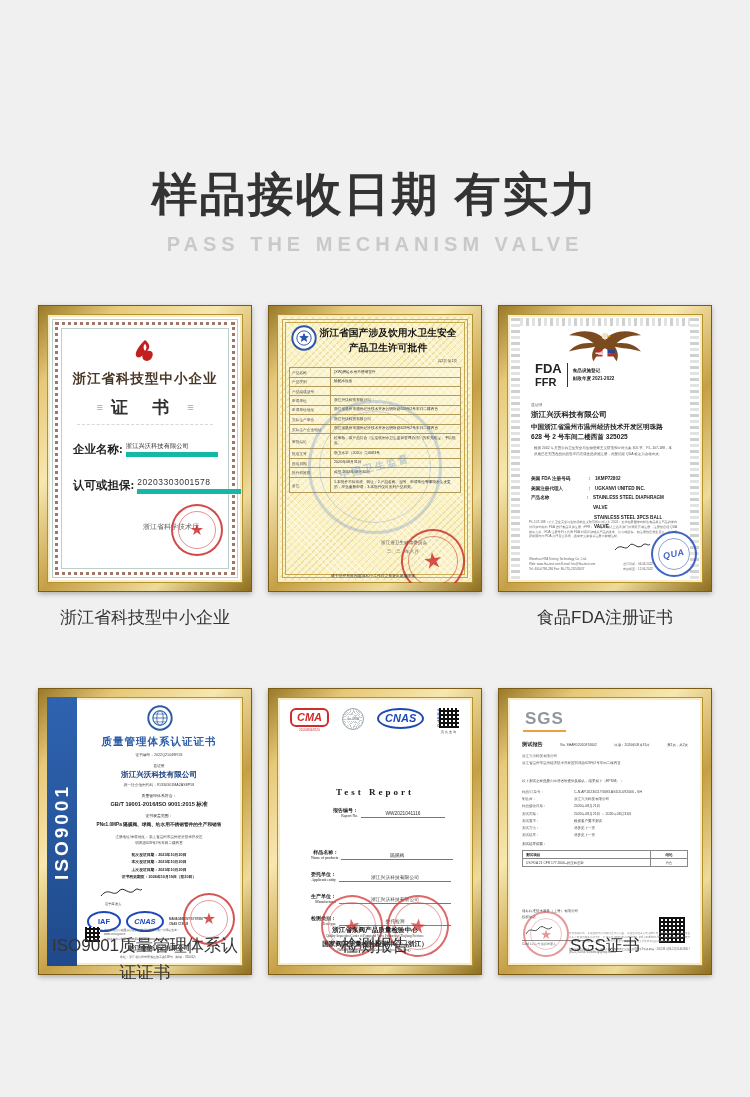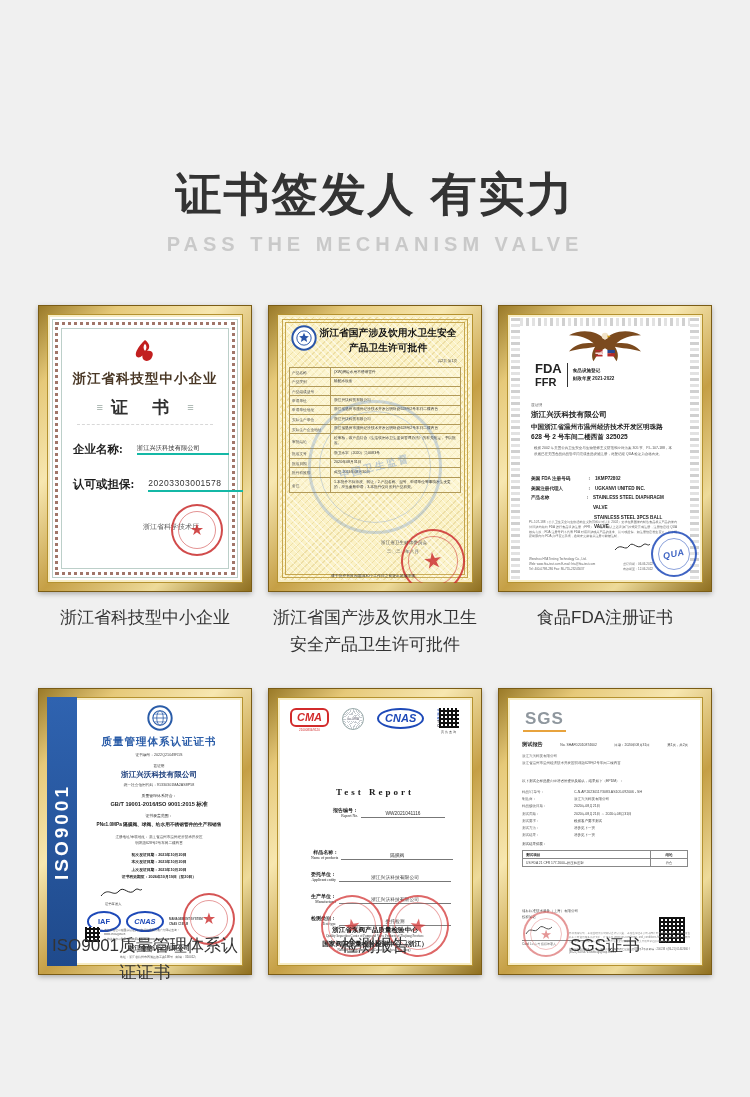--- a/index.html
+++ b/index.html
@@ -40,21 +40,21 @@
   .sme-b3{position:absolute;inset:14px;border:1px solid #bccfc9;}
   .sme-logo{position:absolute;top:24px;left:50%;transform:translateX(-50%);}
   .sme-title{position:absolute;top:56px;left:0;width:100%;text-align:center;font-size:13.5px;font-weight:bold;color:#4a3826;letter-spacing:1px;}
   .sme-book{position:absolute;top:82px;left:0;width:100%;text-align:center;}
   .sme-book .deco{color:#9aa8a2;font-size:11px;vertical-align:2px;margin:0 8px;}
   .sme-book .bk{font-size:17px;font-weight:bold;color:#2f2f2f;letter-spacing:10px;}
   .sme-rule{position:absolute;top:110px;left:30px;right:30px;border-top:1px dashed #d8d8d8;}
   .sme-field{position:absolute;left:26px;display:flex;align-items:center;}
   .sme-f1{top:128px}.sme-f2{top:163px}
   .sme-flabel{font-size:11.5px;font-weight:bold;color:#1c1c1c;white-space:nowrap;}
-  .sme-fvalue{border-bottom:2px solid #14b8a6;margin-left:14px;color:#333;}
+  .sme-fvalue{border-bottom:5px solid #14b8a6;margin-left:3px;color:#333;}
   .fv1{font-size:6.3px;width:92px;line-height:1.35;padding-bottom:1px;}
   .fv2{font-size:8.5px;width:104px;letter-spacing:.5px;padding-bottom:2px;}
   .sme-issuer{position:absolute;top:208px;right:44px;font-size:7px;color:#555;}
   .sme-stamp{top:190px;right:20px;width:48px;height:48px;color:rgba(201,44,44,.85);}
   .sme-stamp .star{font-size:16px;}
 
   
   .water-inner{background-color:#fbf2c6;background-image:
      repeating-linear-gradient(45deg, rgba(255,255,255,.55) 0 1px, transparent 1px 5px),
      repeating-linear-gradient(-45deg, rgba(226,206,138,.55) 0 1px, transparent 1px 5px);}
@@ -191,21 +191,21 @@
   .sgs-stamp{bottom:9px;left:16px;width:42px;height:42px;color:rgba(208,66,66,.55);}
   .sgs-stamp .star{font-size:13px;}
   .sgs-fine{position:absolute;bottom:22px;left:62px;right:13px;font-size:2.6px;color:#888;line-height:1.5;text-align:justify;}
   .sgs-foot{position:absolute;bottom:12px;left:62px;right:13px;font-size:2.6px;color:#666;}
 </style>
 </head>
 <body>
 
 <div class="page">
 
-  <div class="h-title">证书签发人 有实力</div>
+  <div class="h-title">样品接收日期 有实力</div>
   <div class="h-sub">PASS THE MECHANISM VALVE</div>
 
   <div class="frame p1">
     <div class="inner">
       <div class="sme-b1"></div>
       <div class="sme-b2"></div>
       <div class="sme-b3"></div>
       <svg class="sme-logo" width="26" height="26" viewBox="0 0 40 40">
         <path d="M20 3 C27 8 29 15 23 20 C30 18 35 23 30 31 C25 38 15 36 16 27 C10 33 3 29 7 20 C11 12 15 8 20 3 Z" fill="#c21f1f"></path>
         <path d="M20 9 C23 12 23 17 20 20 C17 17 17 12 20 9 Z" fill="#fff"></path>
@@ -297,21 +297,20 @@
           <span class="wmtx">中国卫生监督</span>
         </div>
       <div class="water-issuer">浙江省卫生健康委员会</div>
       <div class="water-date">二〇二〇年八月</div>
       <div class="stamp water-stamp">
           <span class="star">★</span>
         </div>
       <div class="water-foot">请于批件有效期届满30个工作日之前提出延续申请。</div>
     </div>
   </div>
-  <div class="cap cr1 cl2"><span class="capin">浙江省国产涉及饮用水卫生安全产品卫生许可批件</span></div>
 
   <div class="frame p3">
     <div class="inner">
       <div class="fda-strip fs-l"></div>
       <div class="fda-strip fs-r"></div>
       <div class="fda-strip-t"></div>
       <svg class="fda-eagle" width="84" height="36" viewBox="0 0 100 44">
         <path d="M50 16 C42 4 20 2 6 10 C20 10 30 14 36 20 C24 18 12 22 6 30 C18 26 30 26 38 24 C34 30 33 36 36 42 C40 34 46 28 50 26 C54 28 60 34 64 42 C67 36 66 30 62 24 C70 26 82 26 94 30 C88 22 76 18 64 20 C70 14 80 10 94 10 C80 2 58 4 50 16 Z" fill="#7b4a1e"></path>
         <circle cx="50" cy="11" r="4" fill="#f2e3c8"></circle>
         <path d="M53 10 l4 1.5 -4 1.5 z" fill="#d4a017"></path>

